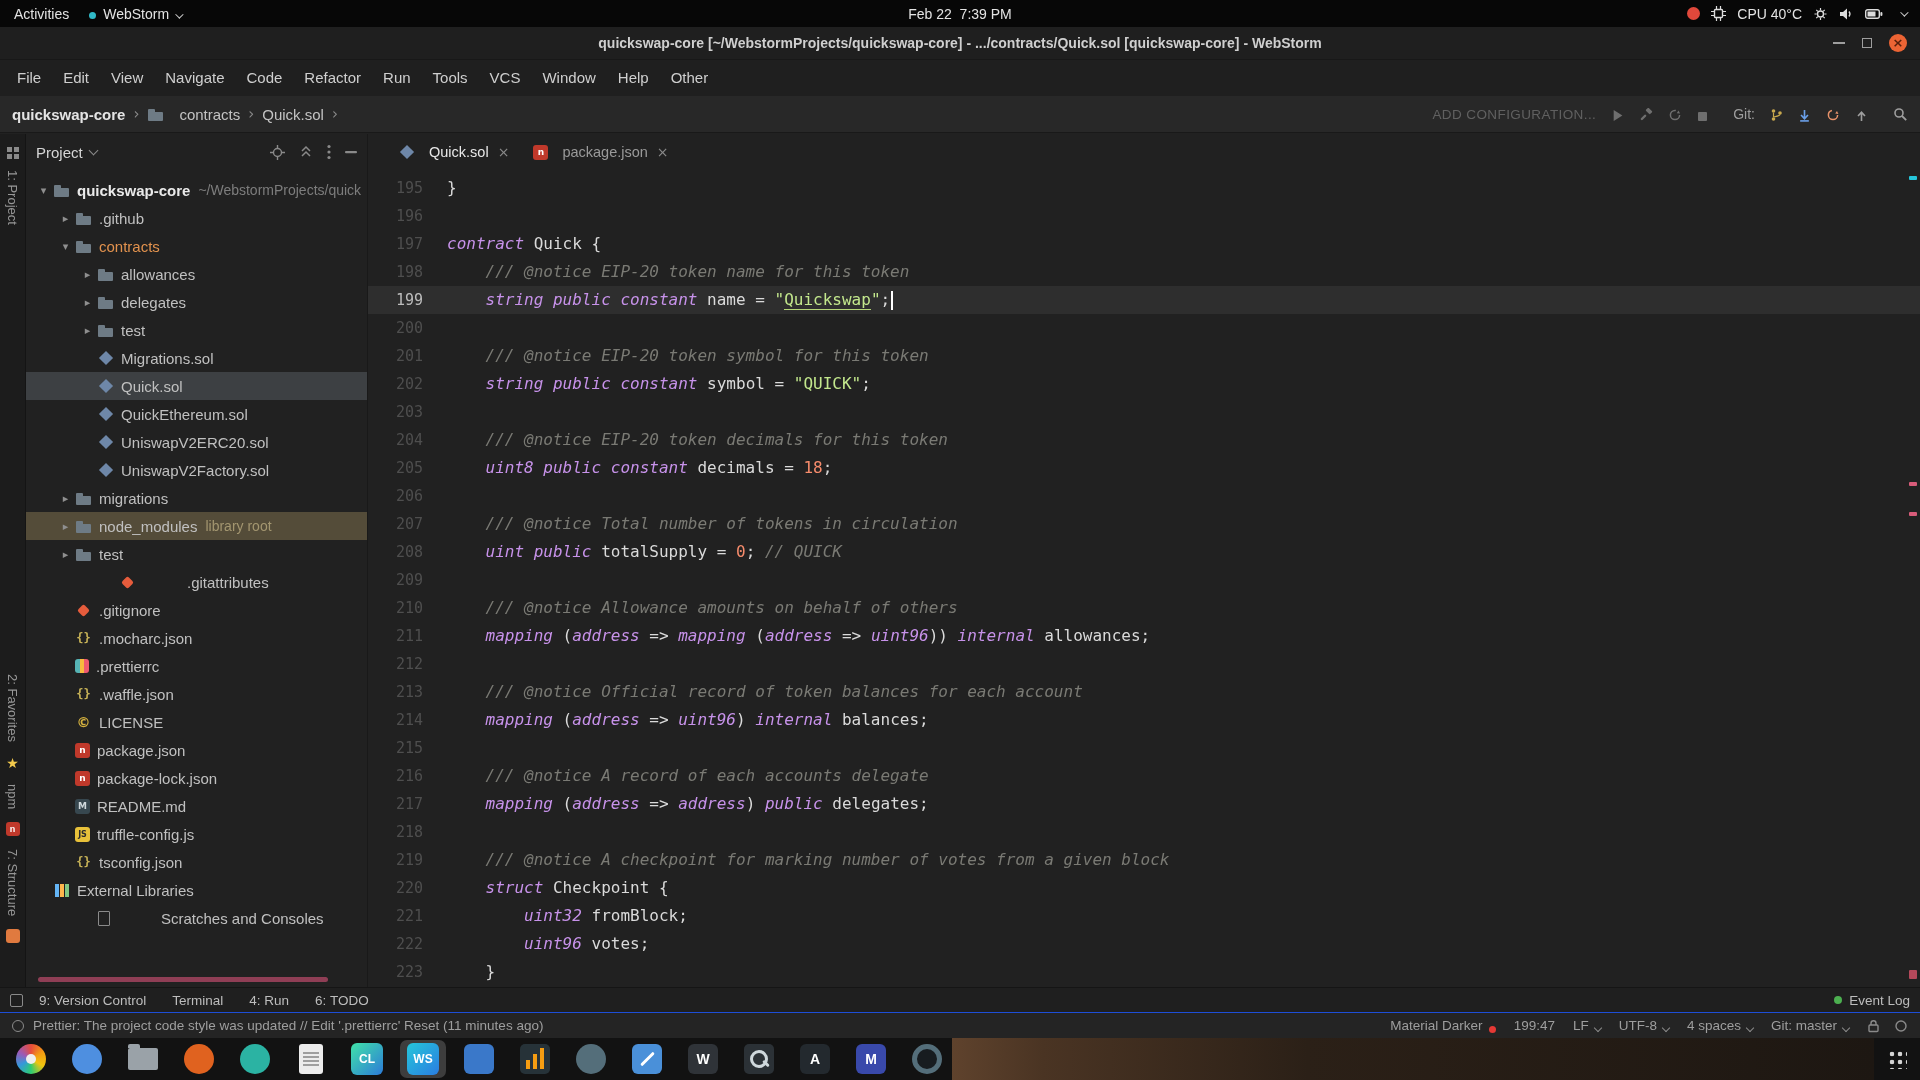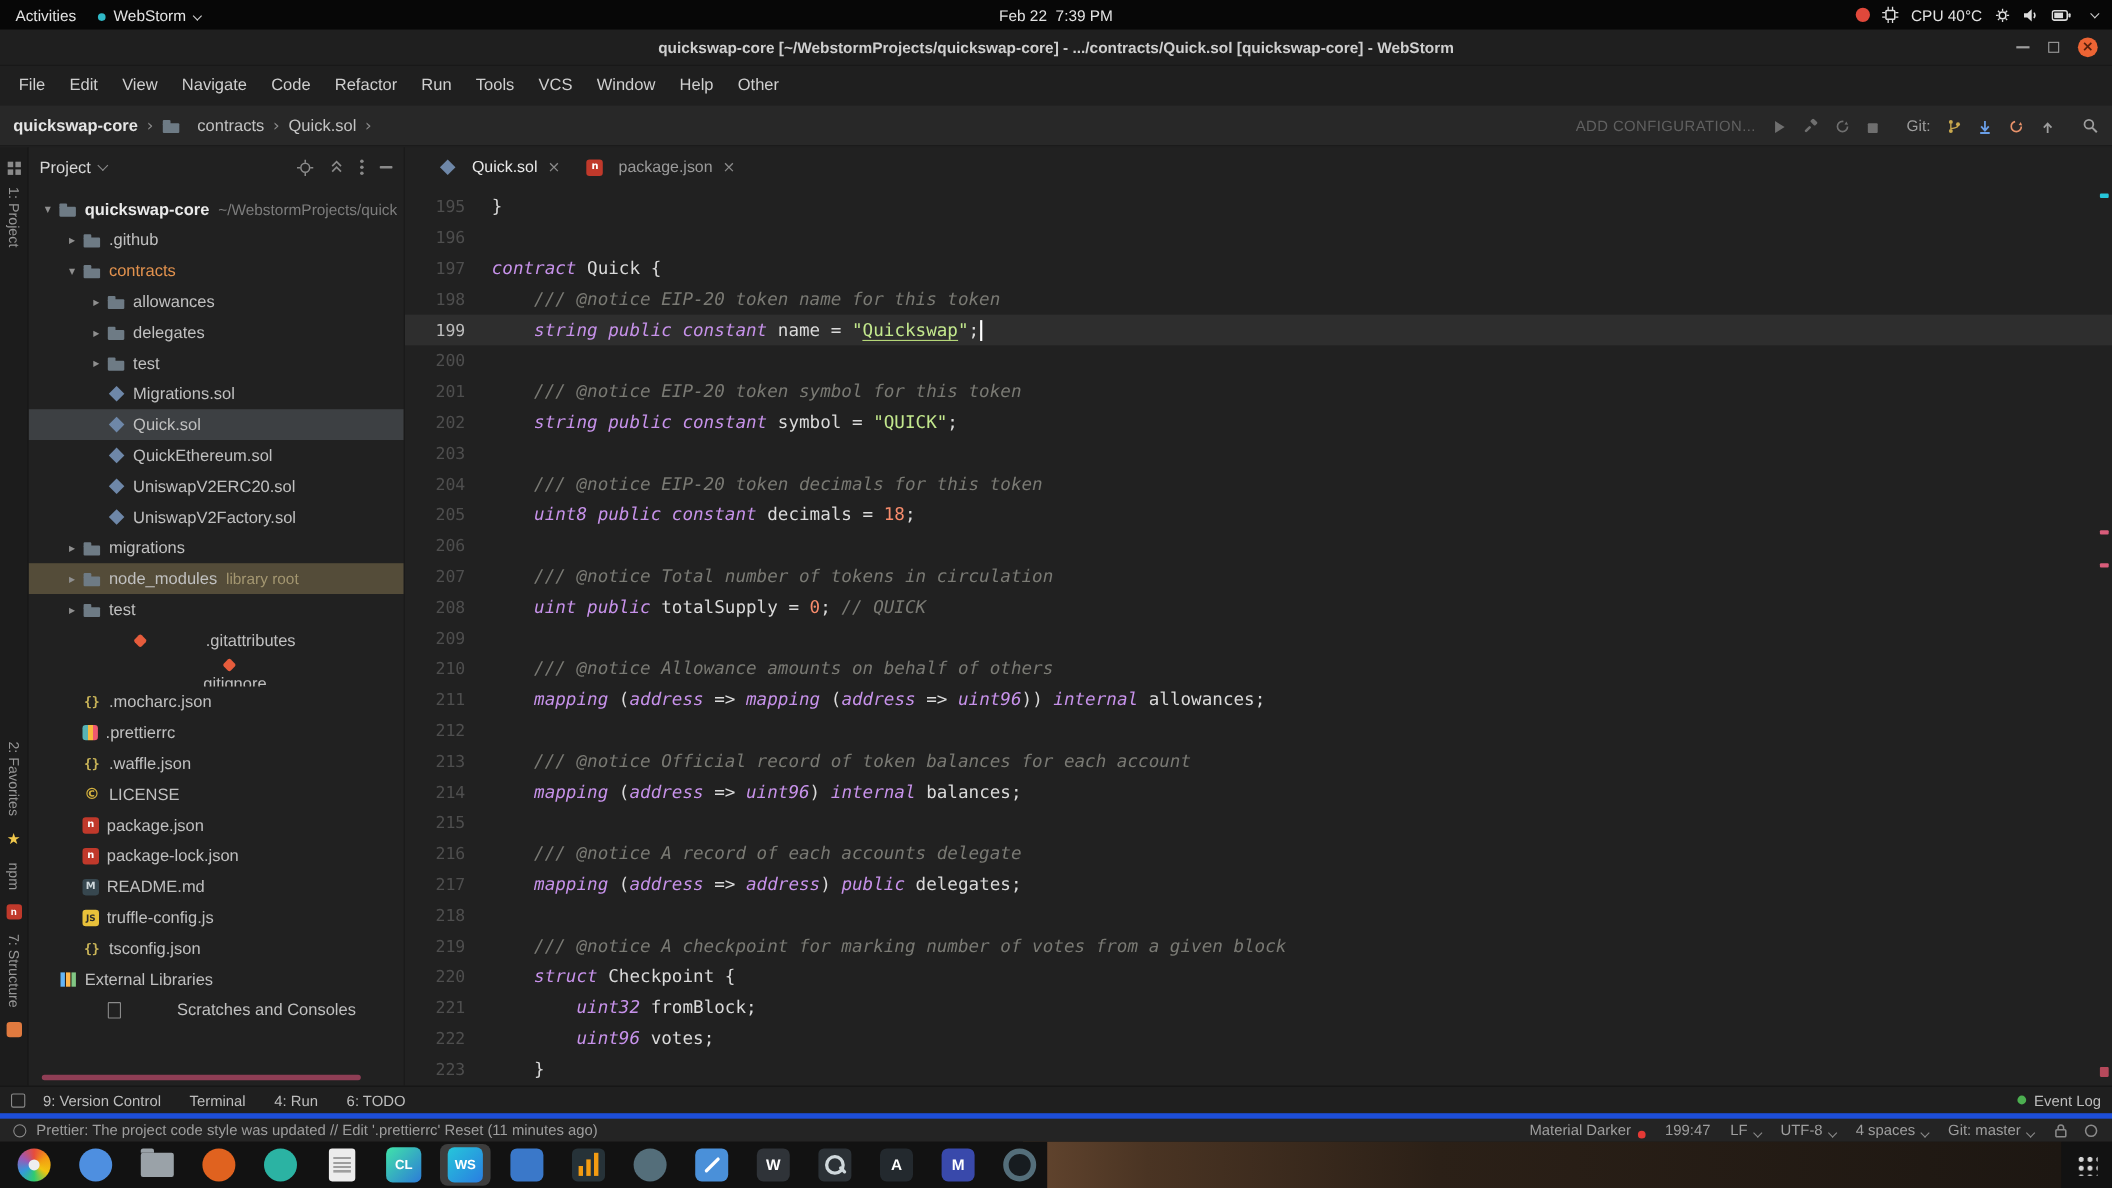--- a/index.html
+++ b/index.html
@@ -94,21 +94,21 @@
 .tk-c{color:#7a7a74;font-style:italic}
 .caret{display:inline-block;width:2px;height:19px;background:#fff;vertical-align:middle;margin-left:1px}
 .stripe{position:absolute;top:0;right:0;width:14px;bottom:0}
 .mark{position:absolute;right:3px;width:8px;height:4px;border-radius:1px}
 
 .toolbar{position:absolute;left:0;right:0;bottom:68px;height:25px;background:#1f1f1f;border-top:1px solid #151515;display:flex;align-items:center;padding:0 10px;font-size:13.5px;color:#bdbdbd}
 .toolbar .titem{margin-right:26px}
 .toolbar .switcher{width:13px;height:13px;border:1.5px solid #8a8a8a;border-radius:2px;margin-right:16px}
 .eventlog{margin-left:auto;display:flex;align-items:center;gap:7px}
 .greendot{width:8px;height:8px;border-radius:50%;background:#4caf50}
-.statusbar{position:absolute;left:0;right:0;bottom:42px;height:26px;background:#242424;border-top:5px solid #1d4ed8;display:flex;align-items:center;padding:0 12px;font-size:13.5px;color:#9e9e9e}
+.statusbar{position:absolute;left:0;right:0;bottom:42px;height:26px;background:#242424;border-top:1px solid #1d4ed8;display:flex;align-items:center;padding:0 12px;font-size:13.5px;color:#9e9e9e}
 .statusbar .msgicon{width:12px;height:12px;border-radius:50%;border:1.5px solid #8a8a8a;margin-right:9px;flex:none}
 .status-right{margin-left:auto;display:flex;align-items:center;gap:18px}
 .sseg{display:flex;align-items:flex-end;gap:6px}
 .sseg .schev{width:6px;height:6px;border-right:1.3px solid #8a8a8a;border-bottom:1.3px solid #8a8a8a;transform:rotate(45deg);margin-bottom:2px}
 .sseg .sdot{width:7px;height:7px;border-radius:50%;background:#e53935}
 
 .dock{position:absolute;left:0;right:0;bottom:0;height:42px;background:#191511}
 .dock-wall{position:absolute;left:930px;right:46px;top:0;bottom:0;background:linear-gradient(90deg,#64462f 0%,#4a3423 12%,#2b2017 40%,#1d1712 100%)}
 .dock-panel{position:absolute;left:0;top:0;bottom:0;width:952px;background:#121212;display:flex;align-items:center;padding-left:8px;gap:10px}
 .dock-app{width:46px;height:38px;display:flex;align-items:center;justify-content:center;flex:none}
@@ -355,21 +355,21 @@
         <div class="trow" style="padding-left: 30px;">
           <span class="arrow">▸</span>
           <span class="ic ic-folder"></span>
           <span class="lbl">test</span>
         </div>
         <div class="trow" style="padding-left: 30px; gap: 44px;">
           <span class="arrow"></span>
           <span class="ic ic-git"></span>
           <span class="lbl">.gitattributes</span>
         </div>
-        <div class="trow" style="padding-left: 30px; flex-direction: column;">
+        <div class="trow" style="padding-left: 30px;">
           <span class="arrow"></span>
           <span class="ic ic-git"></span>
           <span class="lbl">.gitignore</span>
         </div>
         <div class="trow" style="padding-left: 30px;">
           <span class="arrow"></span>
           <span class="ic ic-json">{}</span>
           <span class="lbl">.mocharc.json</span>
         </div>
         <div class="trow" style="padding-left: 30px;">

